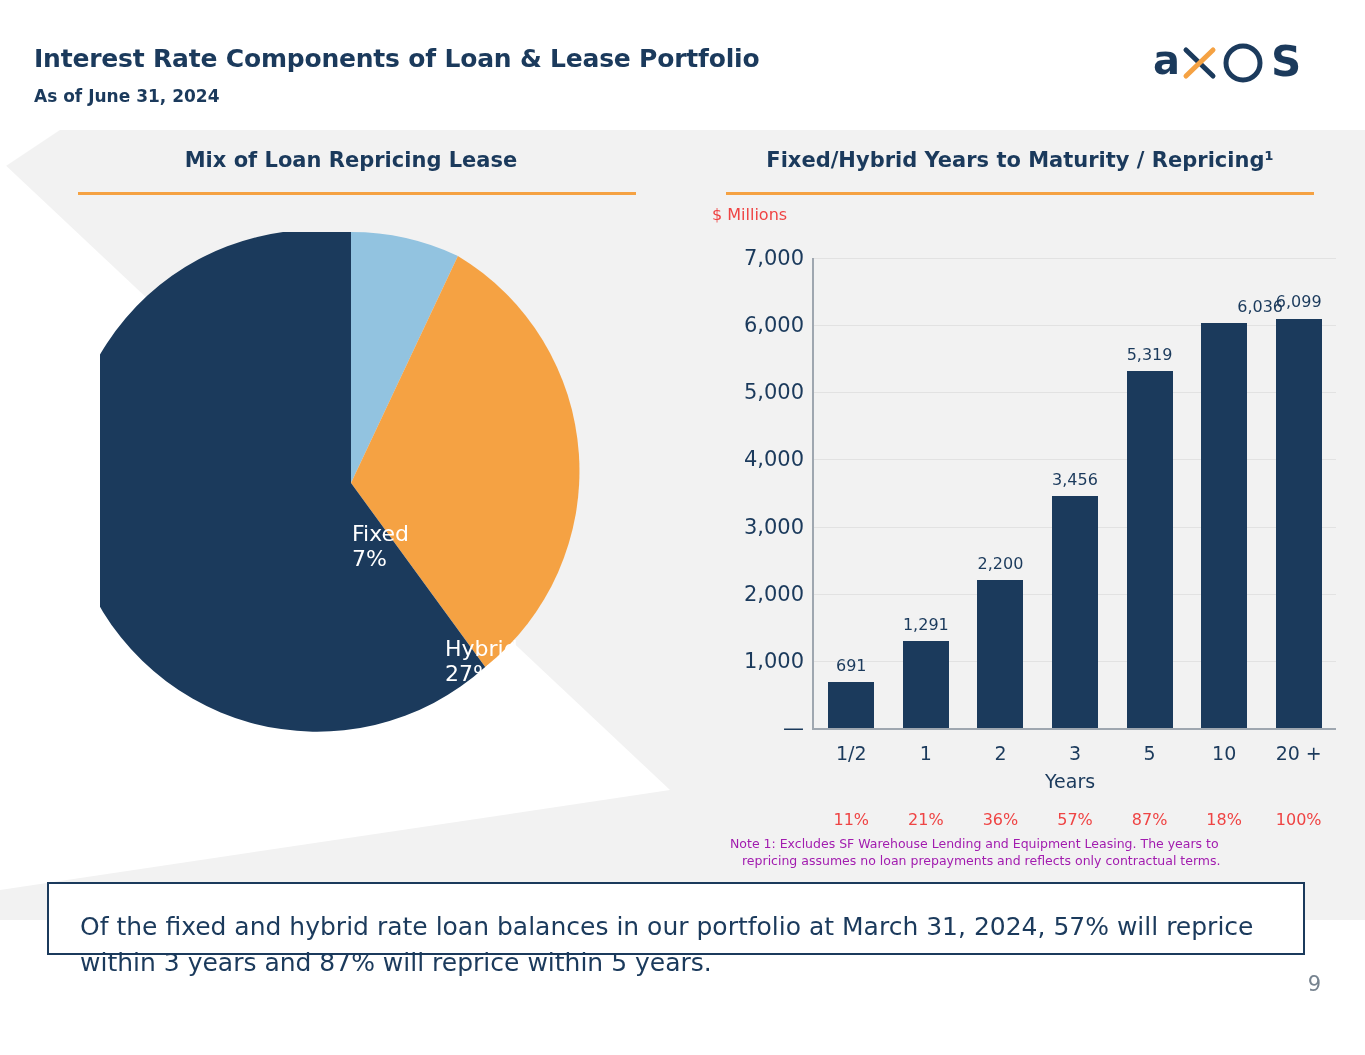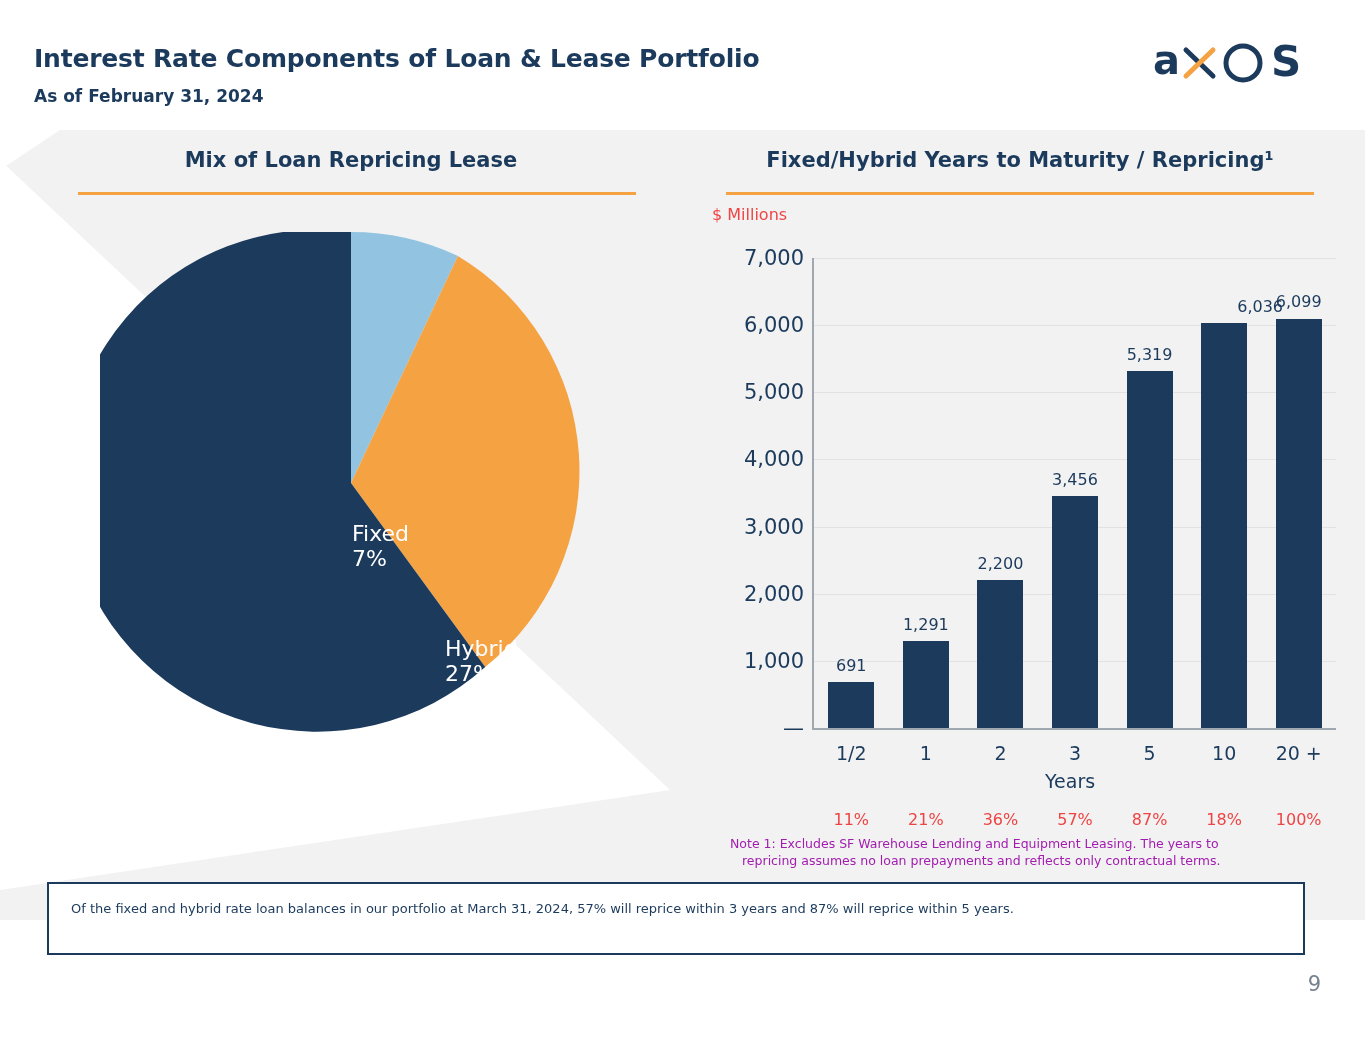--- a/index.html
+++ b/index.html
@@ -179,22 +179,22 @@
     left: 47px;
     top: 882px;
     width: 1258px;
     height: 73px;
     border: 2px solid #1b3a5c;
     background: #ffffff;
     box-sizing: border-box;
     padding: 12px 18px;
   }
   .callout p {
-    margin: 4px;
-    font-size: 13px;
+    margin: 13px;
+    font-size: 25px;
     line-height: 1.45;
     color: #1b3a5c;
   }
   .pageno {
     position: absolute;
     right: 44px;
     top: 972px;
     font-size: 21px;
     color: #76838f;
   }
@@ -205,21 +205,21 @@
 <div class="slide">
 
   <div class="bg-light"></div>
   <svg class="bg-white-wedge" viewBox="0 0 700 790" preserveAspectRatio="none">
     <polygon points="0,0 700,0 700,790 0,790" fill="#f2f2f2"></polygon>
     <polygon points="0,30 670,660 0,760" fill="#ffffff"></polygon>
     <polygon points="0,0 60,0 0,40" fill="#ffffff"></polygon>
   </svg>
 
   <div class="title">Interest Rate Components of Loan &amp; Lease Portfolio</div>
-  <div class="subtitle">As of February 31, 2024</div>
+  <div class="subtitle">As of June 31, 2024</div>
 
   <svg class="logo" viewBox="0 0 190 48">
     <text x="0" y="36" font-family="DejaVu Sans, sans-serif" font-size="40" font-weight="bold" fill="#1b3a5c">a</text>
     <g stroke-width="5" stroke-linecap="round" fill="none">
       <line x1="33" y1="12" x2="60" y2="38" stroke="#1b3a5c"></line>
       <line x1="60" y1="12" x2="33" y2="38" stroke="#f5a243"></line>
     </g>
     <circle cx="90" cy="25" r="17" fill="none" stroke="#1b3a5c" stroke-width="5"></circle>
     <text x="118" y="38" font-family="DejaVu Sans, sans-serif" font-size="42" font-weight="bold" fill="#1b3a5c">S</text>
   </svg>

